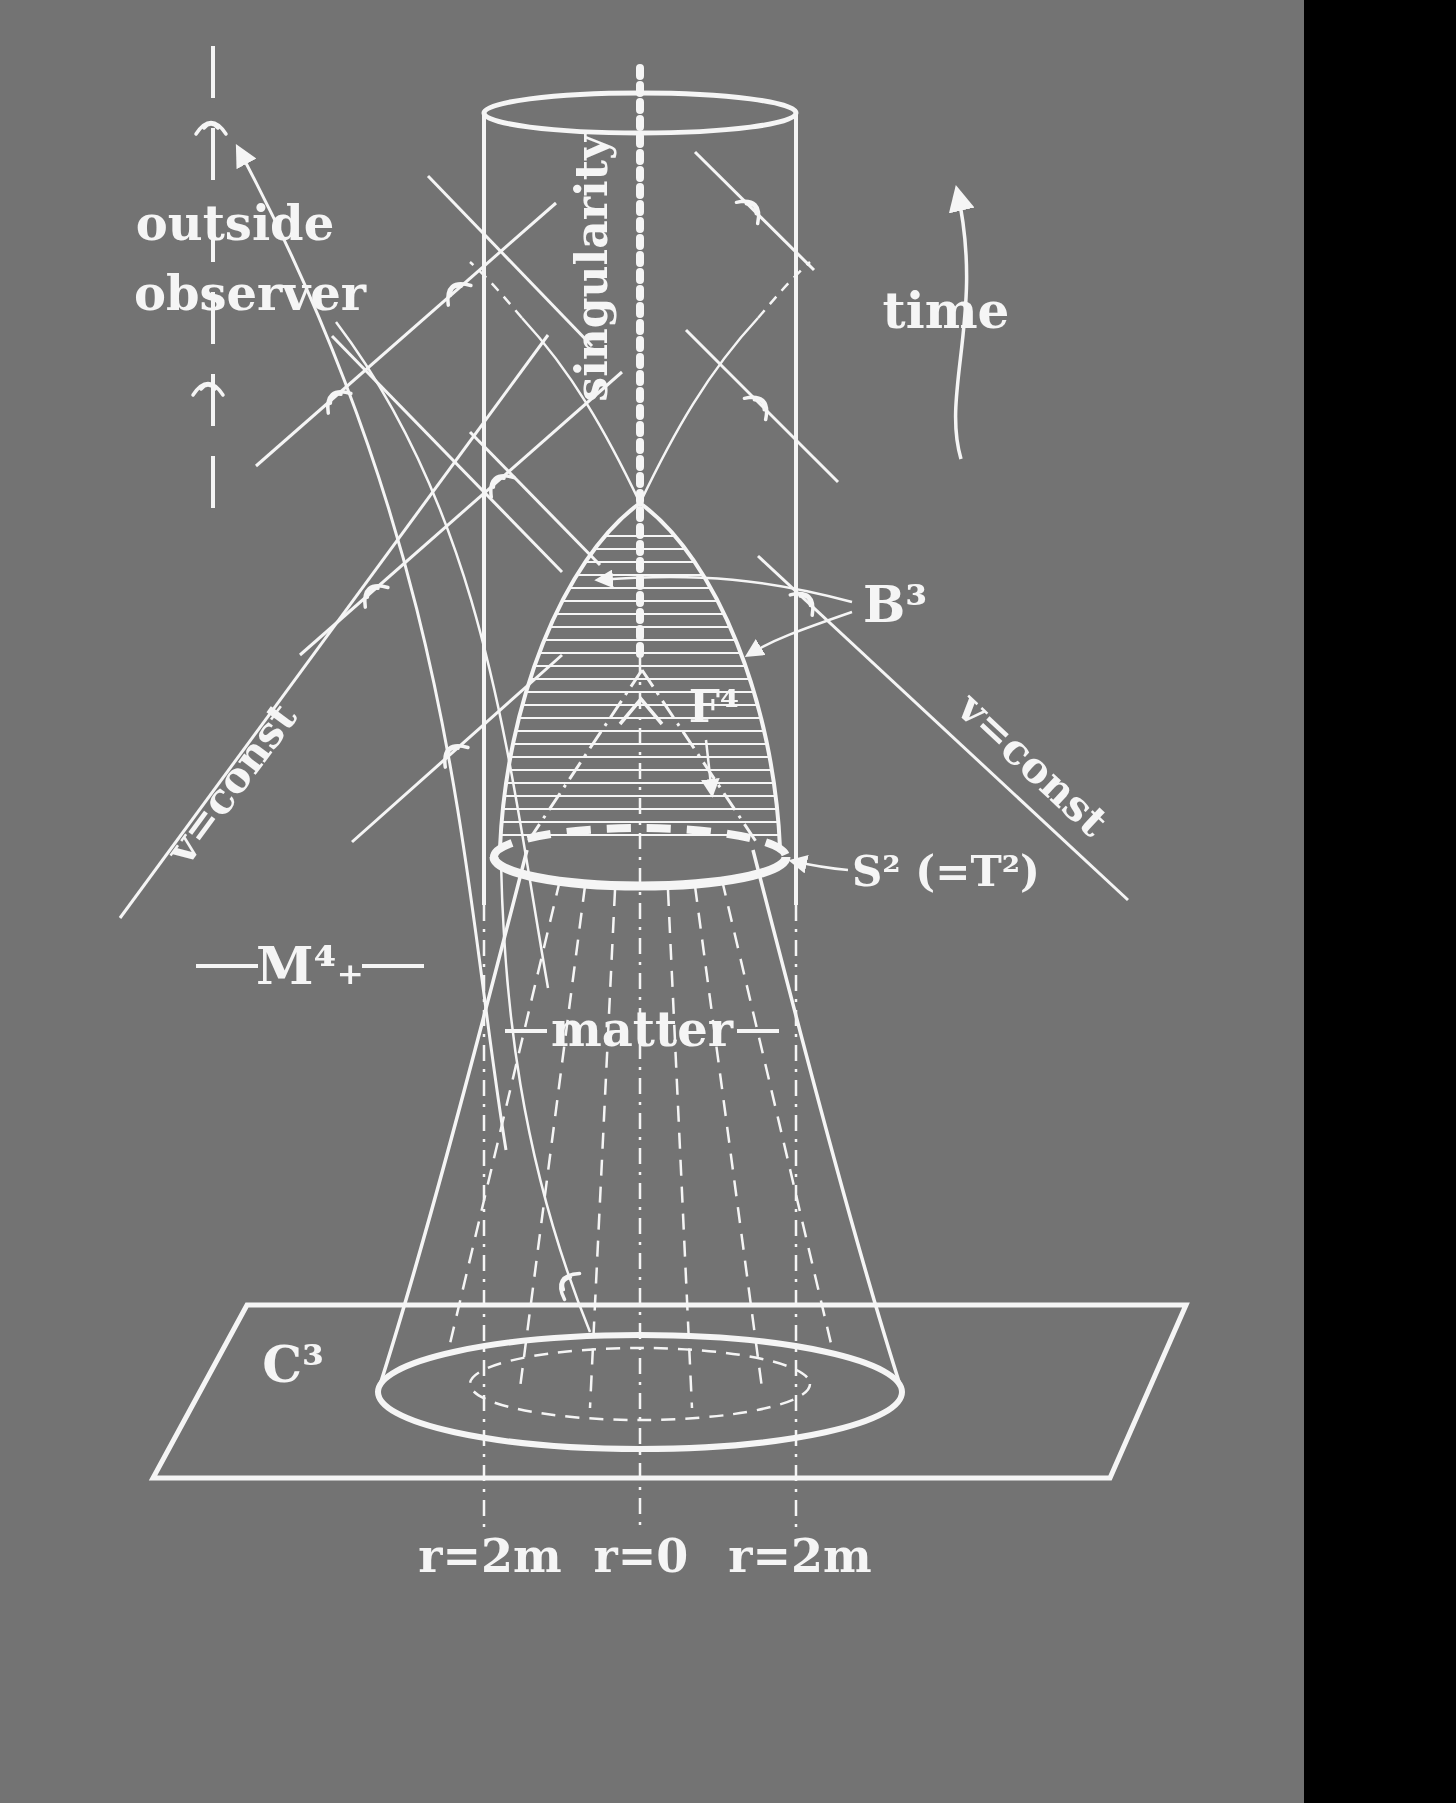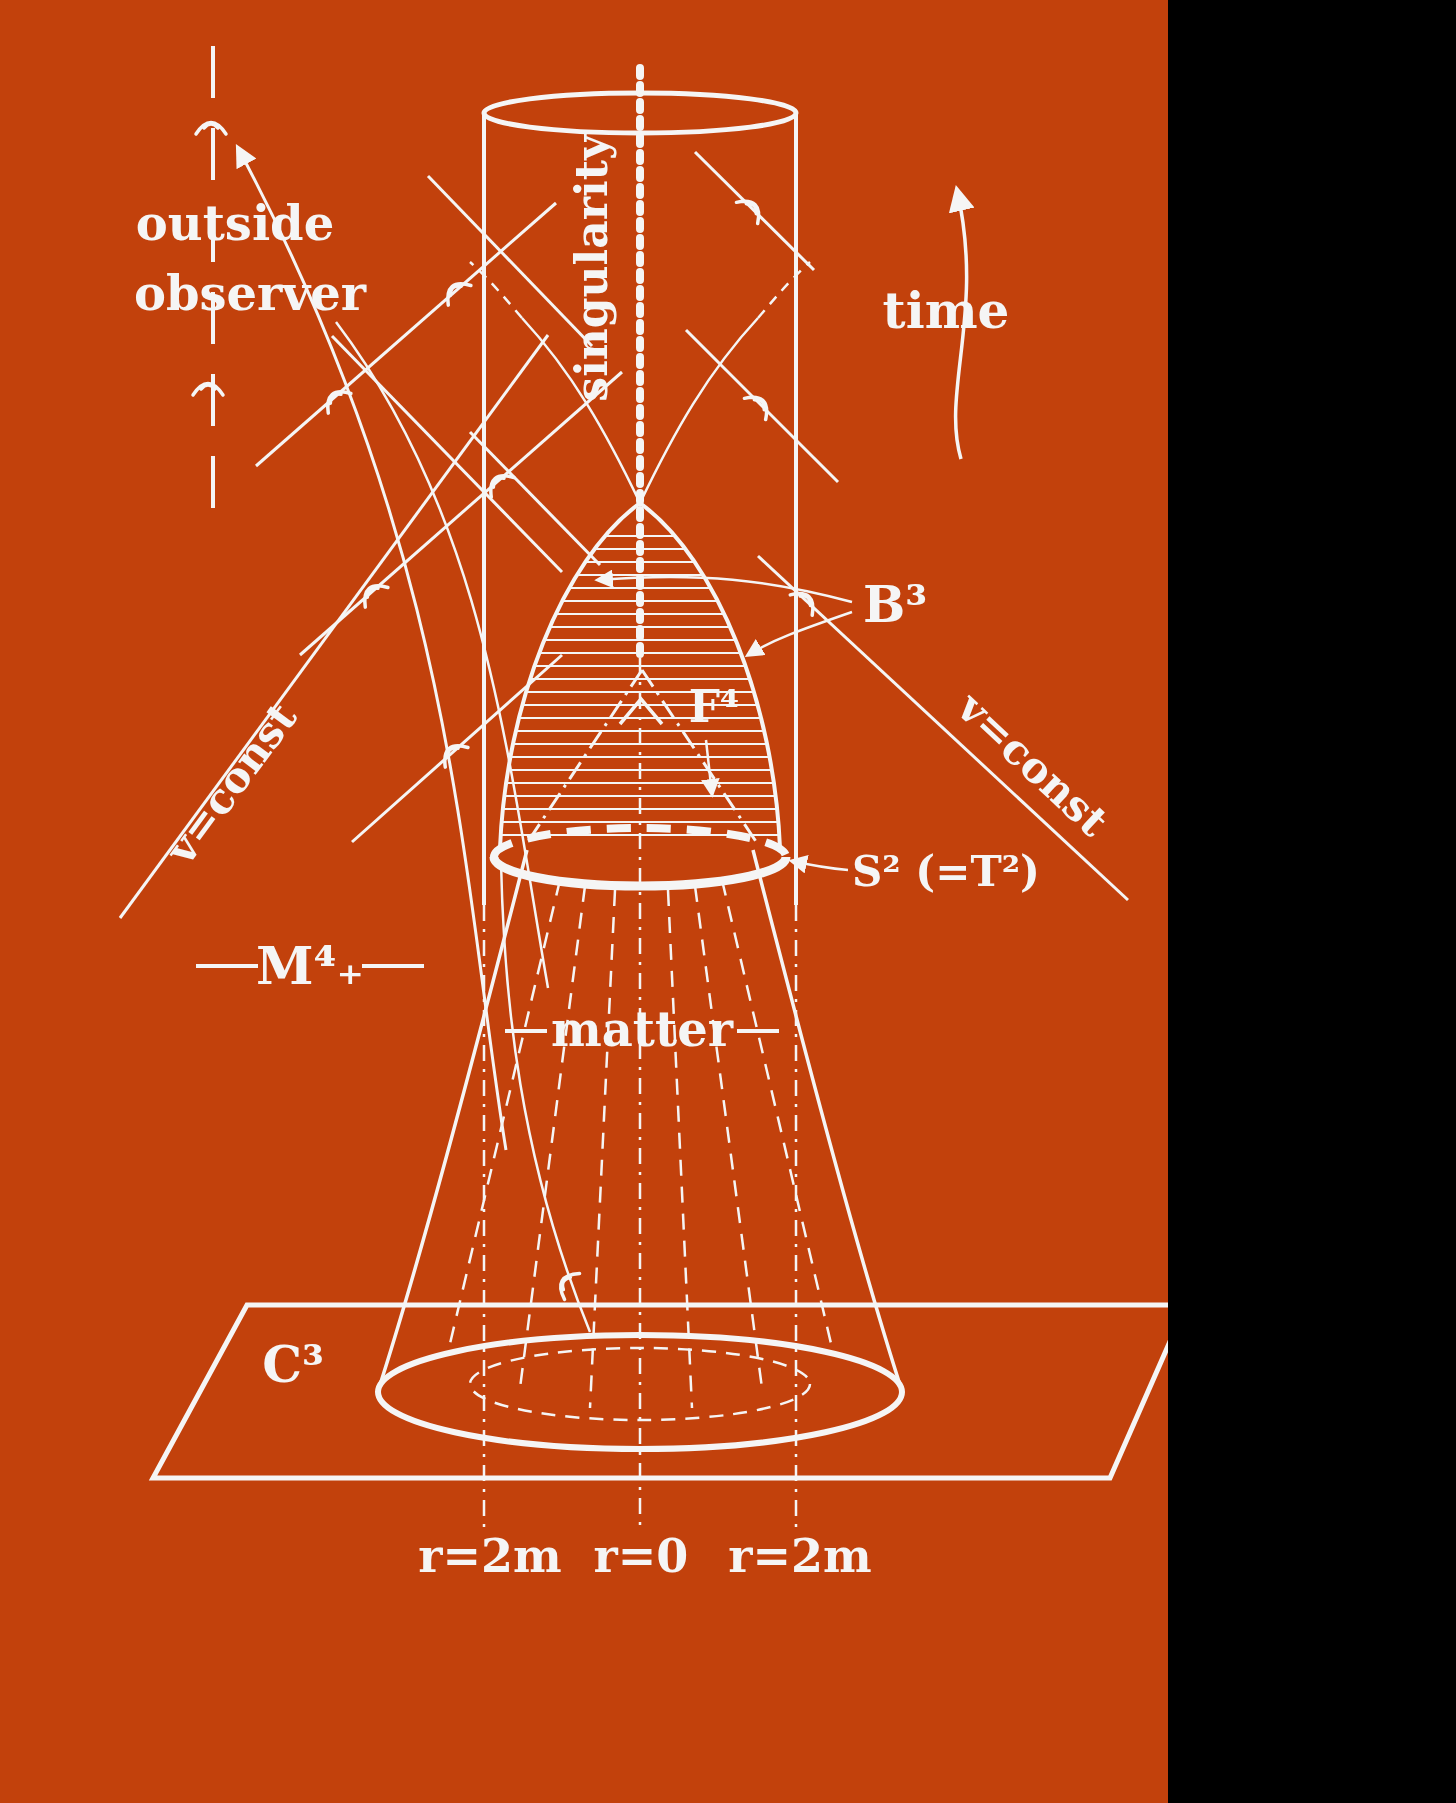--- a/index.html
+++ b/index.html
@@ -1,16 +1,16 @@
 <!DOCTYPE html>
 <html><head>
 <meta charset="utf-8">
 <style>
   html,body{margin:0;padding:0;background:#000;}
-  .stage{position:relative;width:1168px;height:1803px;background:#c2410c;overflow:hidden;}
+  .stage{position:relative;width:1304px;height:1803px;background:#737373;overflow:hidden;}
   svg{display:block;}
   text{font-family:"DejaVu Serif", serif;font-weight:bold;fill:#f5f5f5;}
   .ink{stroke:#f5f5f5;fill:none;}
 </style>
 </head>
 <body>
 
 <div class="stage">
 <svg width="1456" height="1803" viewBox="0 0 1456 1803" xmlns="http://www.w3.org/2000/svg">
   <defs>

